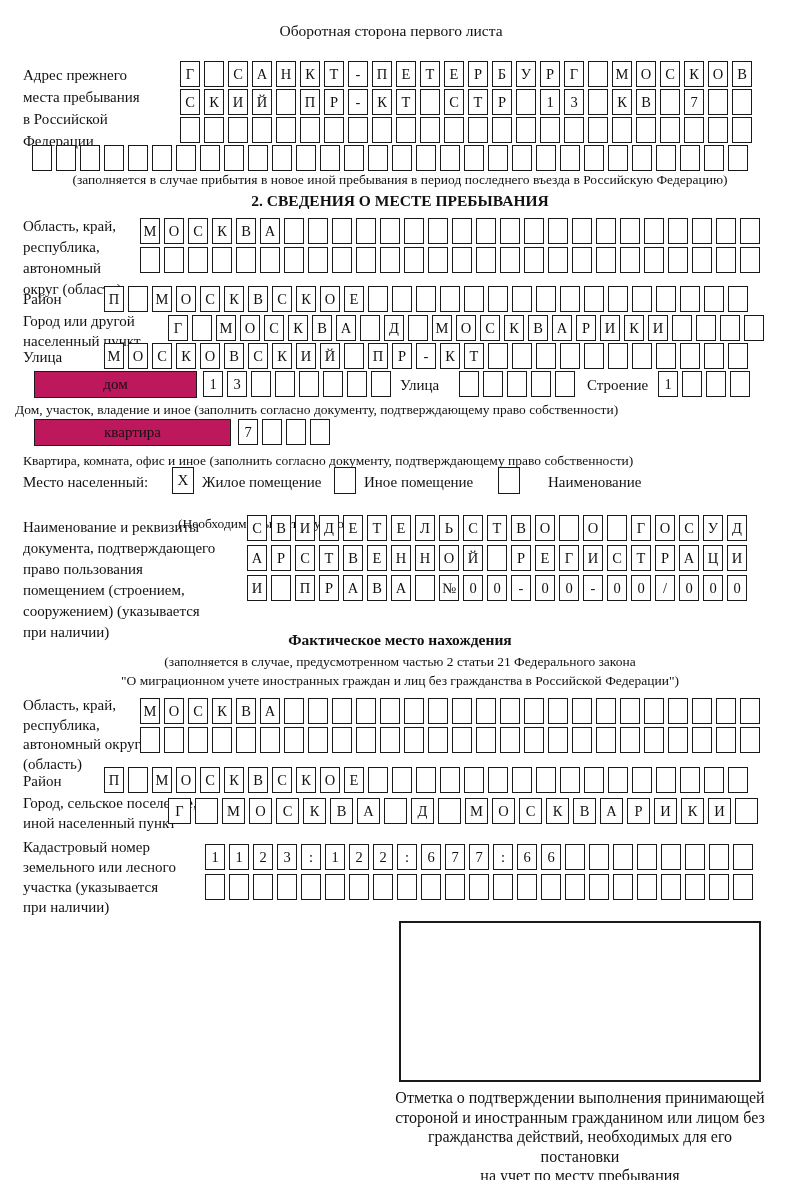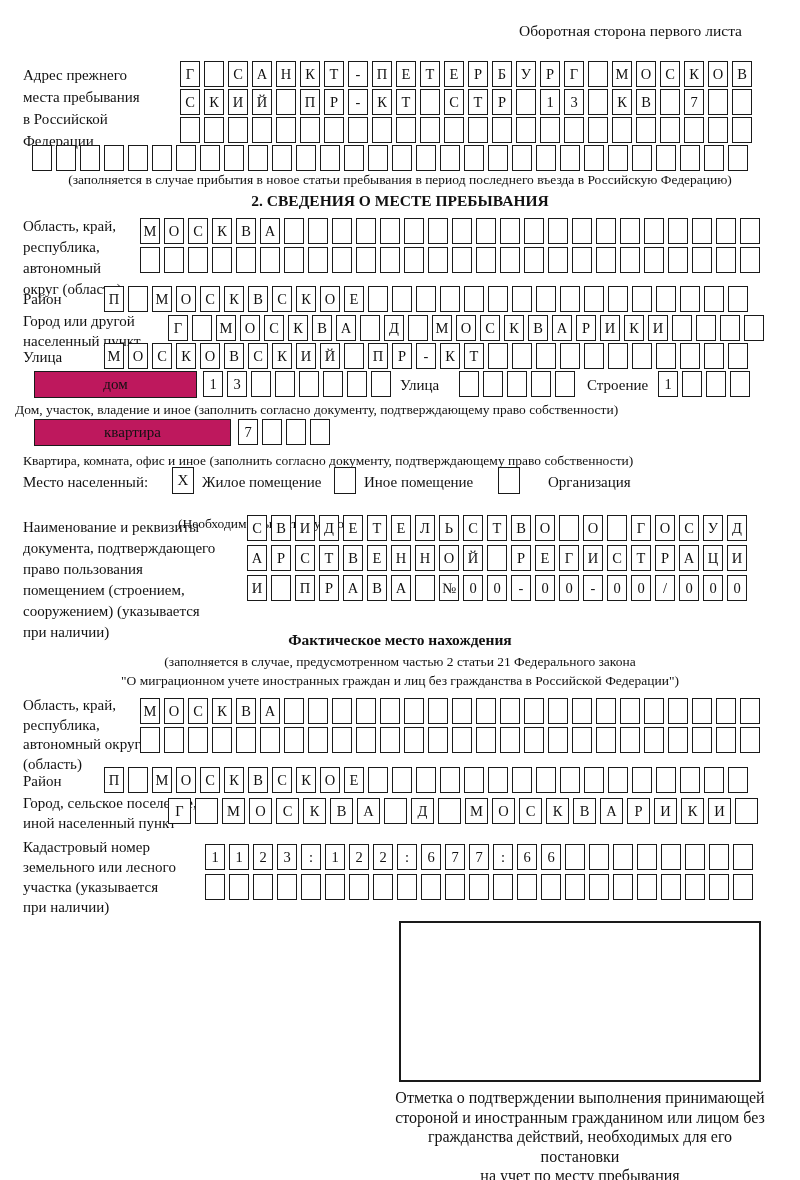--- a/index.html
+++ b/index.html
@@ -1,18 +1,18 @@
 <!DOCTYPE html>
 <html><head>
 <meta charset="utf-8">
 <style>
   html,body{margin:0;padding:0;background:#fff;}
   .page{position:relative;width:800px;height:1180px;background:#fff;overflow:hidden;
         font-family:"Liberation Serif","DejaVu Serif",serif;color:#111;}
-  .hdr{position:absolute;top:22px;left:0;right:58px;text-align:right;font-size:15.5px;margin-left:40px;}
+  .hdr{position:absolute;top:22px;left:0;right:58px;text-align:center;font-size:15.5px;margin-left:40px;}
   .lbl{position:absolute;font-size:15px;line-height:21px;white-space:pre-line;}
   .note{position:absolute;font-size:13.5px;}
   .center{left:0;right:0;text-align:center;white-space:pre-line;}
   .title{position:absolute;left:0;right:0;text-align:center;font-weight:bold;font-size:15.5px;}
   .cellrow{position:absolute;display:flex;gap:4px;}
   .cell{flex:0 0 20px;width:20px;height:26px;box-sizing:border-box;border:1.8px solid #1a1a1a;
         background:#fff;display:flex;align-items:center;justify-content:center;
         font-size:14.5px;line-height:1;}
   .wide-cells .cell{flex:0 0 23px;width:23px;}
   .widebox{position:absolute;height:27px;box-sizing:border-box;border:1.8px solid #1a1a1a;
@@ -138,21 +138,21 @@
       <span class="cell"></span>
       <span class="cell"></span>
       <span class="cell"></span>
       <span class="cell"></span>
       <span class="cell"></span>
       <span class="cell"></span>
       <span class="cell"></span>
       <span class="cell"></span>
       <span class="cell"></span>
     </div>
-  <div class="note center" style="top:172px">(заполняется в случае прибытия в новое статьи пребывания в период последнего въезда в Российскую Федерацию)</div>
+  <div class="note center" style="top:172px">(заполняется в случае прибытия в новое иной пребывания в период последнего въезда в Российскую Федерацию)</div>
 
   <div class="title" style="top:192px">2. СВЕДЕНИЯ О МЕСТЕ ПРЕБЫВАНИЯ</div>
 
   <div class="lbl" style="left:23px;top:216px;width:130px">Область, край,
 республика,
 автономный
 округ (область)</div>
   <div class="cellrow" style="left:140px;top:218px">
       <span class="cell">М</span>
       <span class="cell">О</span>
@@ -338,21 +338,21 @@
       <span class="cell"></span>
     </div>
   <div class="note" style="left:23px;top:453px">Квартира, комната, офис и иное (заполнить согласно документу, подтверждающему право собственности)</div>
 
   <div class="lbl" style="left:23px;top:472px">Место населенный:</div>
   <div class="checkbox" style="left:172px;top:467px">X</div>
   <div class="lbl" style="left:202px;top:472px">Жилое помещение</div>
   <div class="checkbox" style="left:334px;top:467px"></div>
   <div class="lbl" style="left:364px;top:472px">Иное помещение</div>
   <div class="checkbox" style="left:498px;top:467px"></div>
-  <div class="lbl" style="left:548px;top:472px">Организация</div>
+  <div class="lbl" style="left:548px;top:472px">Наименование</div>
   <div class="note" style="left:178px;top:516px">(Необходимо выбрать нужное)</div>
 
   <div class="lbl" style="left:23px;top:517px;width:230px">Наименование и реквизиты
 документа, подтверждающего
 право пользования
 помещением (строением,
 сооружением) (указывается
 при наличии)</div>
   <div class="cellrow" style="left:247px;top:515px">
       <span class="cell">С</span>

